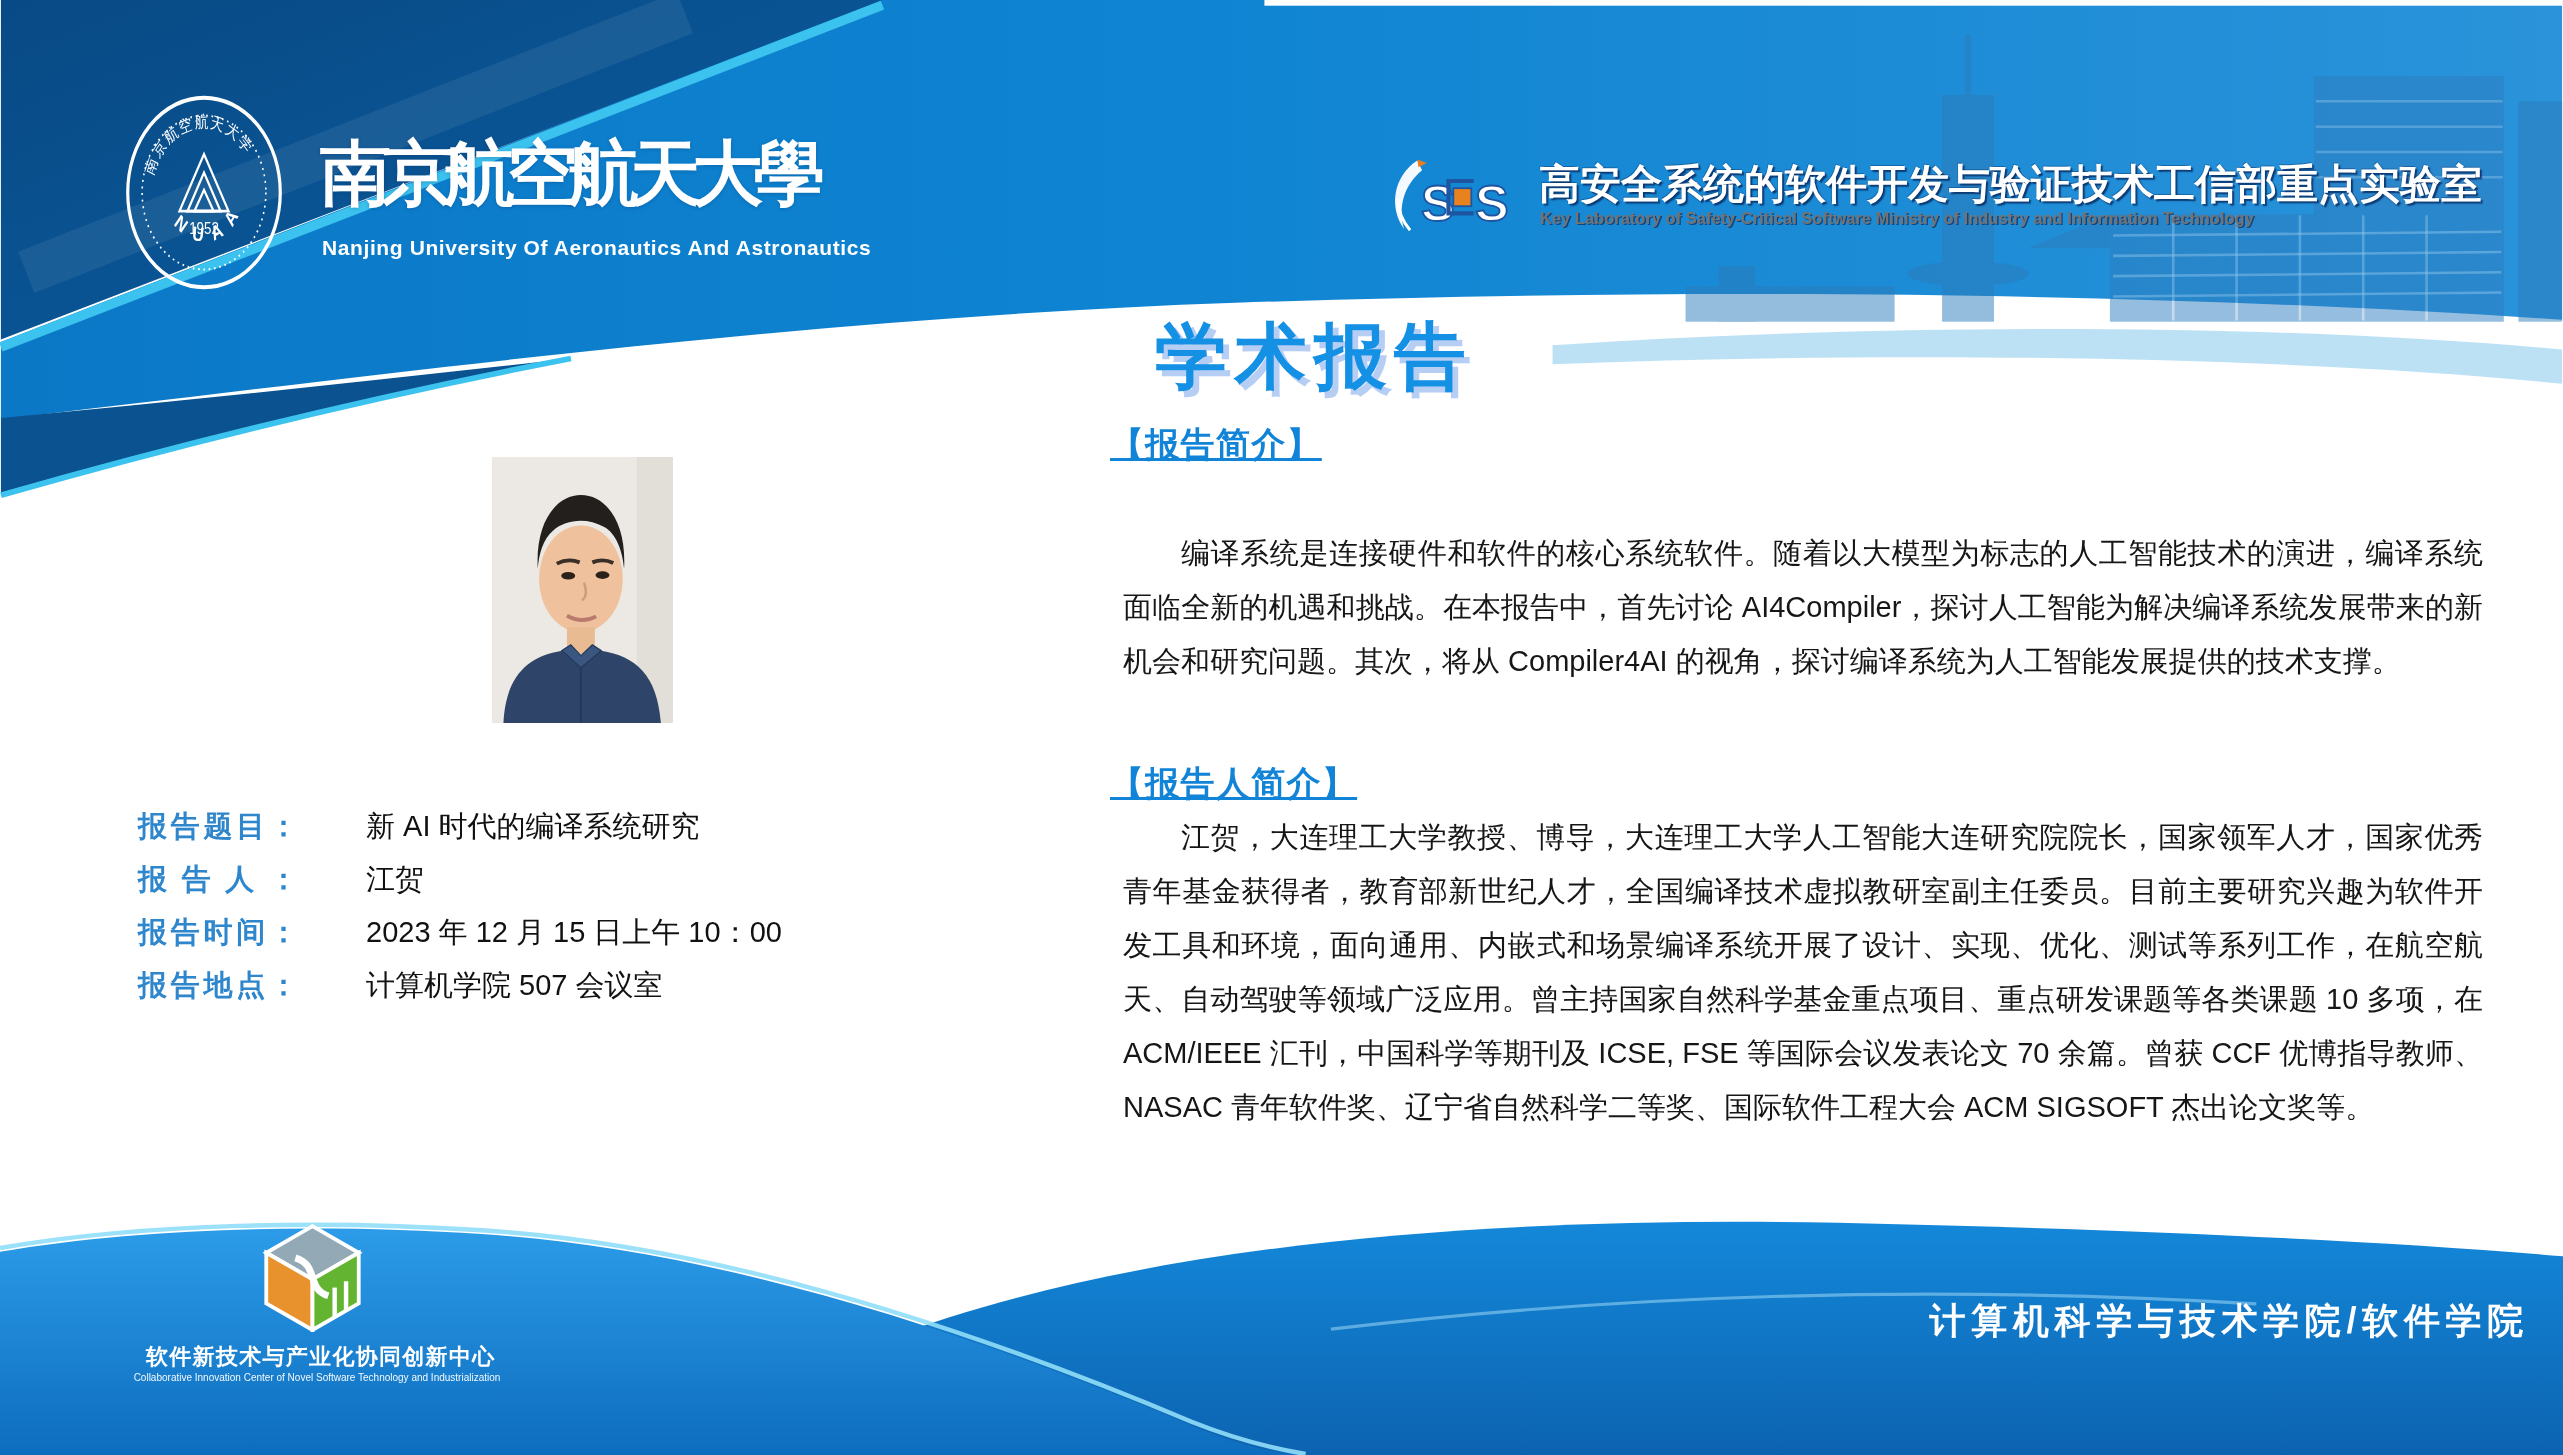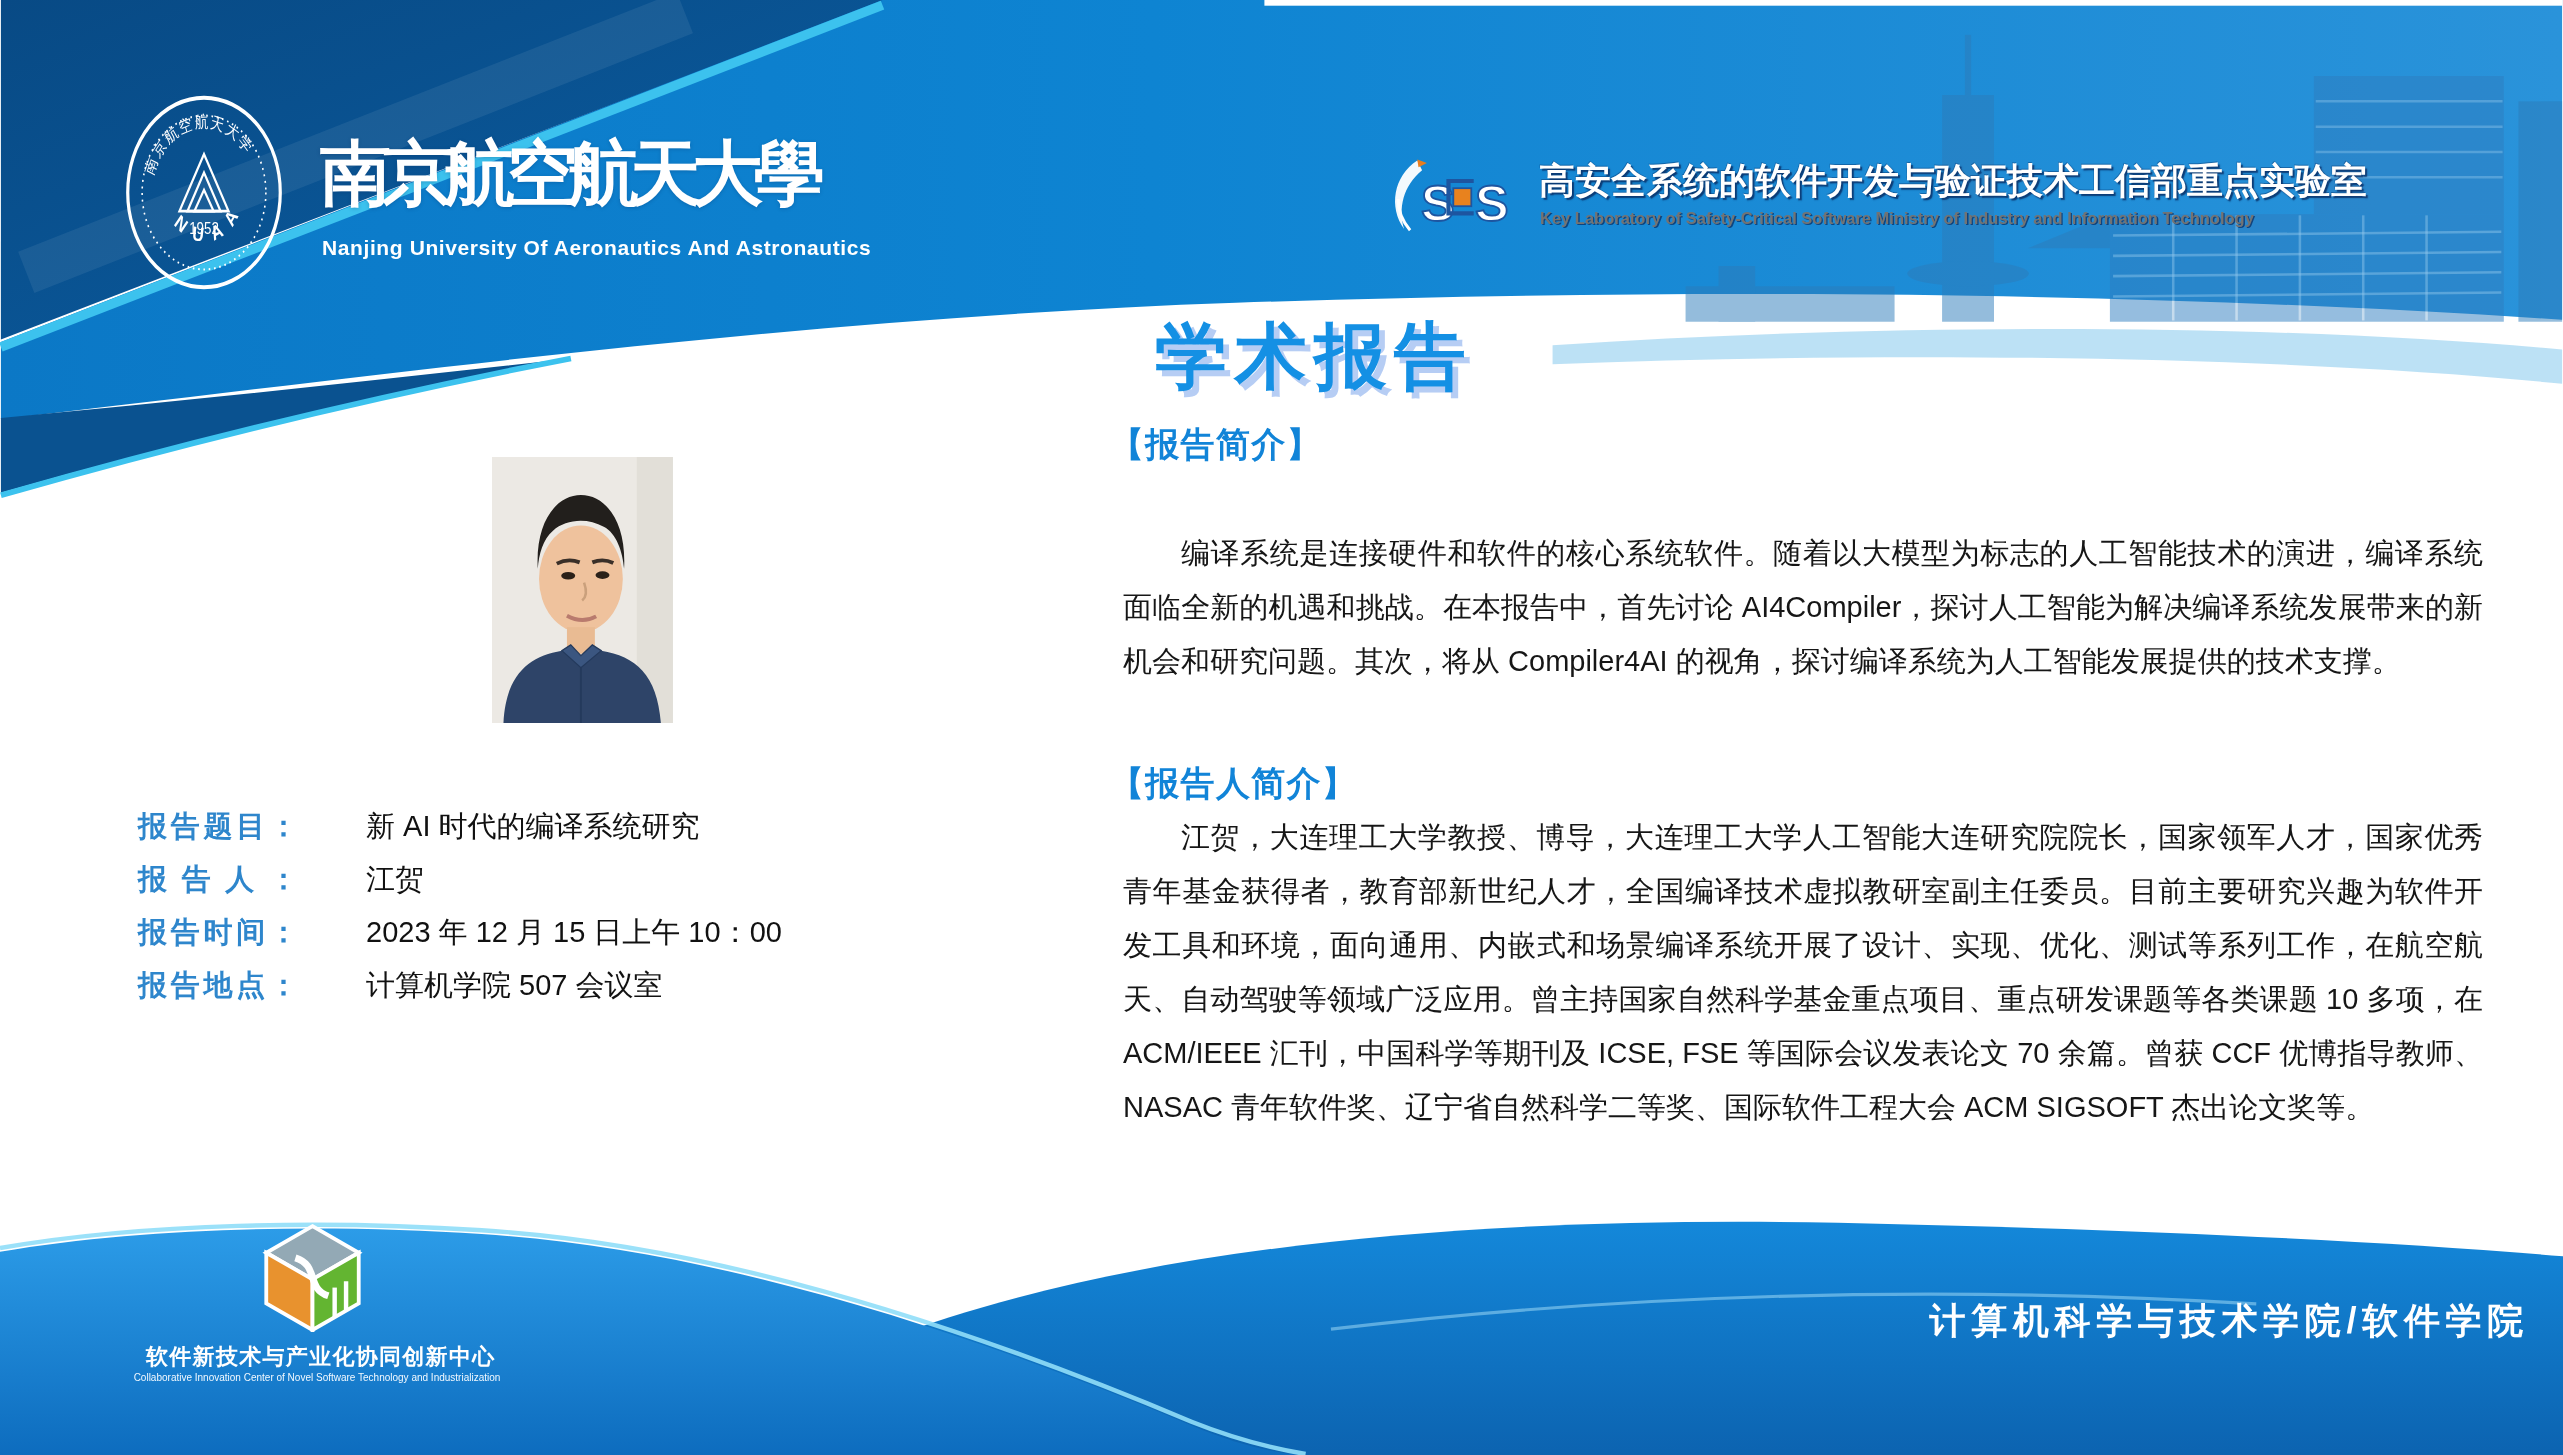--- a/index.html
+++ b/index.html
@@ -13,35 +13,35 @@
     left:320px;top:127px;font-family:"DejaVu Serif",serif;font-weight:bold;
     font-size:71px;letter-spacing:-9px;color:#ffffff;white-space:nowrap;
     text-shadow:0 1.3px 3.8px rgba(0,40,90,.25);
   }
   .univ-en{
     left:322px;top:236px;font-size:21px;font-weight:bold;color:#ffffff;
     letter-spacing:0.6px;white-space:nowrap;
   }
   .lab-cn{
     left:1539px;top:157px;font-family:"DejaVu Serif",serif;font-weight:bold;
-    font-size:36px;color:#ffffff;white-space:nowrap;letter-spacing:0px;
+    font-size:41px;color:#ffffff;white-space:nowrap;letter-spacing:0px;
     text-shadow:1.9px 1.9px 1.3px rgba(8,45,100,.85), -0.6px -0.6px 0 rgba(8,45,100,.4);
   }
   .lab-en{
     left:1540px;top:209px;font-size:16.5px;font-weight:bold;color:#737373;white-space:nowrap;
     text-shadow:1.3px 1.3px 0 rgba(8,45,100,.75);
   }
   
   .page-title{
     left:1155px;top:309px;font-family:"DejaVu Serif",serif;font-weight:bold;
     font-size:72px;letter-spacing:7.6px;color:#1490e4;white-space:nowrap;
     text-shadow:5.7px 5.7px 0 #b6cdf4;
   }
   .sec-head{
-    font-size:34px;font-weight:bold;color:#1184d8;white-space:nowrap;letter-spacing:1.3px;
+    font-size:34px;font-weight:bold;color:#1184d8;white-space:nowrap;letter-spacing:1.3px;text-decoration:underline;
   }
   .para{
     width:1360px;font-size:29px;line-height:54px;color:#161616;
     text-align:justify;text-indent:58px;margin-left:13px;
   }
   .photo-frame{left:492px;top:457px;width:181px;height:266px;}
   .details{left:138px;top:800px;width:887px;}
   .detail-row{display:flex;align-items:center;height:53px;font-size:29px;white-space:nowrap;}
   .detail-label{
     display:inline-block;width:160px;color:#2e86cc;font-weight:bold;

